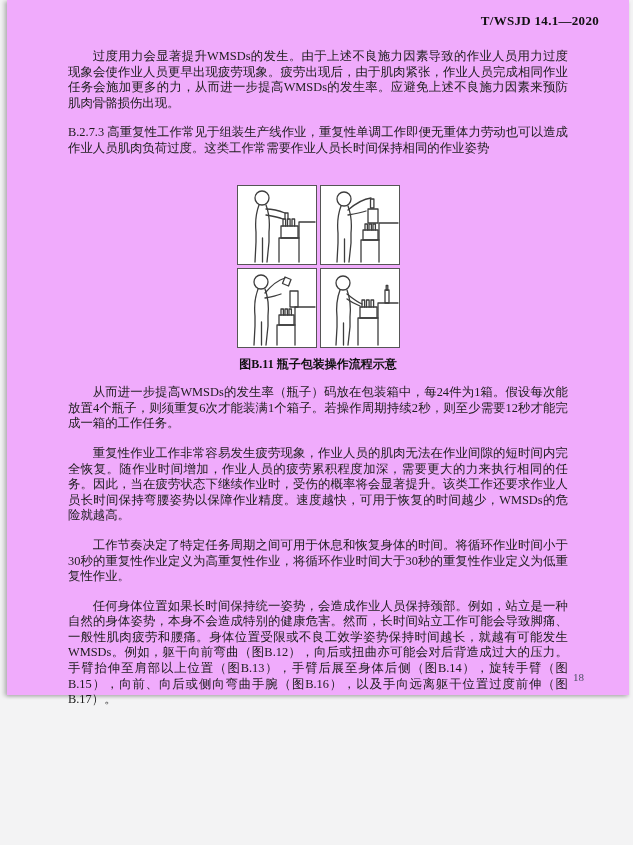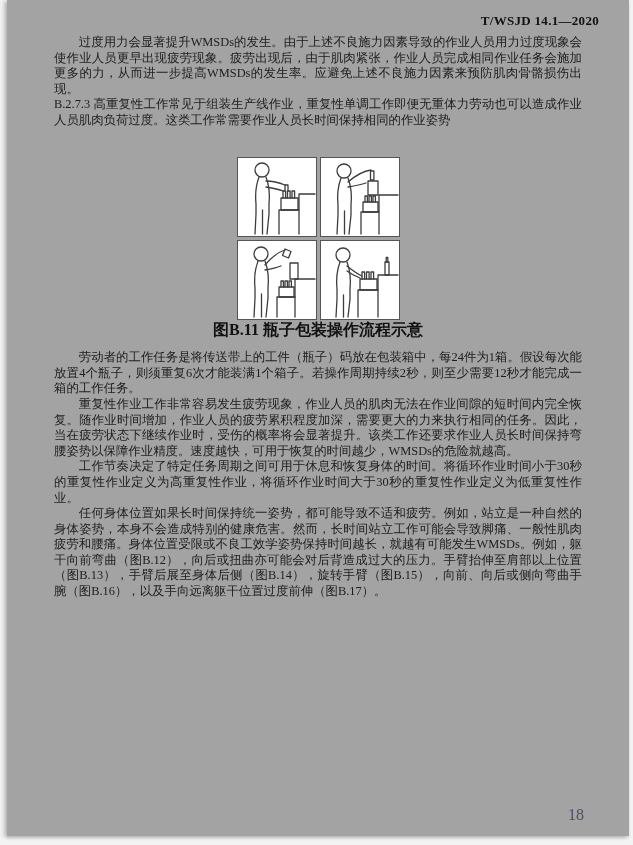--- a/index.html
+++ b/index.html
@@ -5,40 +5,40 @@
   html,body{margin:0;padding:0;}
   body{
     width:633px;height:845px;
     background:#f3f3f4;
     font-family:"Liberation Serif","DejaVu Serif",serif;
     overflow:hidden;
   }
   .page{
     position:relative;
     margin:0 4px 0 7px;
-    height:836px;
-    background:#a3a3a3;
+    height:695px;
+    background:#f0abfc;
     box-shadow:-3px 1px 4px rgba(0,0,0,.22), 0 2px 3px rgba(0,0,0,.12);
     color:#1c1c1c;
   }
   .doc-header{
     text-align:right;
     padding:13px 30px 0 0;
     font-weight:bold;
     font-size:13px;
     letter-spacing:.3px;
     color:#111;
   }
   .body-text{
     padding:6px 47px 0 47px;
     font-size:12.4px;
     line-height:15.6px;
     text-align:justify;
   }
-  .para{margin:0;}
+  .para{margin:14px;}
   .para.indent{text-indent:2em;}
   .para b{font-weight:normal;}
   .para.mt1{margin-top:13px;}
   .heading{
     margin:10px 0 14px 0;
     font-weight:bold;
   }
   .figure-wrap{
     margin:28px 0 13px 0;
     text-align:center;
@@ -48,30 +48,30 @@
     grid-template-columns:80px 80px;
     grid-gap:3px;
   }
   .panel{
     width:78px;height:78px;
     border:1px solid #555;
     background:#fff;
   }
   .panel svg{display:block;width:78px;height:78px;}
   .fig-caption{
-    margin-top:2px;
+    margin-top:9px;
     font-weight:bold;
-    font-size:16px;
+    font-size:12px;
     color:#111;
   }
   .page-number{
     position:absolute;
     right:45px;
     bottom:12px;
-    font-size:16px;
+    font-size:11px;
     color:#4a4f63;
   }
   .drawing{stroke:#3d3d3d;stroke-width:1.3;fill:none;stroke-linecap:round;stroke-linejoin:round;}
 </style>
 </head>
 <body>
 
 <div class="page">
 
   <div class="doc-header">T/WSJD 14.1—2020</div>
@@ -159,23 +159,23 @@
               <rect x="65.2" y="16.5" width="1.6" height="4.5"></rect>
             </g>
           </svg>
         </div>
 
       </div>
       <div class="fig-caption">图B.11  瓶子包装操作流程示意</div>
     </div>
 
     <div id="blocks-after">
-        <p class="para indent mt1">劳动者的工作任务是将传送带上的工件（瓶子）码放在包装箱中，每24件为1箱。假设每次能放置4个瓶子，则须重复6次才能装满1个箱子。若操作周期持续2秒，则至少需要12秒才能完成一箱的工作任务。</p>
+        <p class="para indent mt1">从而进一步提高WMSDs的发生率（瓶子）码放在包装箱中，每24件为1箱。假设每次能放置4个瓶子，则须重复6次才能装满1个箱子。若操作周期持续2秒，则至少需要12秒才能完成一箱的工作任务。</p>
         <p class="para indent">重复性作业工作非常容易发生疲劳现象，作业人员的肌肉无法在作业间隙的短时间内完全恢复。随作业时间增加，作业人员的疲劳累积程度加深，需要更大的力来执行相同的任务。因此，当在疲劳状态下继续作业时，受伤的概率将会显著提升。该类工作还要求作业人员长时间保持弯腰姿势以保障作业精度。速度越快，可用于恢复的时间越少，WMSDs的危险就越高。</p>
         <p class="para indent">工作节奏决定了特定任务周期之间可用于休息和恢复身体的时间。将循环作业时间小于30秒的重复性作业定义为高重复性作业，将循环作业时间大于30秒的重复性作业定义为低重复性作业。</p>
-        <p class="para indent">任何身体位置如果长时间保持统一姿势，都可能导致不适和疲劳。例如，站立是一种自然的身体姿势，本身不会造成特别的健康危害。然而，长时间站立工作可能会导致脚痛、一般性肌肉疲劳和腰痛。身体位置受限或不良工效学姿势保持时间越长，就越有可能发生WMSDs。例如，躯干向前弯曲（图B.12），向后或扭曲亦可能会对后背造成过大的压力。手臂抬伸至肩部以上位置（图B.13），手臂后展至身体后侧（图B.14），旋转手臂（图B.15），向前、向后或侧向弯曲手腕（图B.16），以及手向远离躯干位置过度前伸（图B.17）。</p>
+        <p class="para indent">任何身体位置如果长时间保持统一姿势，会造成作业人员保持颈部。例如，站立是一种自然的身体姿势，本身不会造成特别的健康危害。然而，长时间站立工作可能会导致脚痛、一般性肌肉疲劳和腰痛。身体位置受限或不良工效学姿势保持时间越长，就越有可能发生WMSDs。例如，躯干向前弯曲（图B.12），向后或扭曲亦可能会对后背造成过大的压力。手臂抬伸至肩部以上位置（图B.13），手臂后展至身体后侧（图B.14），旋转手臂（图B.15），向前、向后或侧向弯曲手腕（图B.16），以及手向远离躯干位置过度前伸（图B.17）。</p>
       </div>
 
   </div>
 
   <div class="page-number">18</div>
 
 </div>
 
 </body></html>

